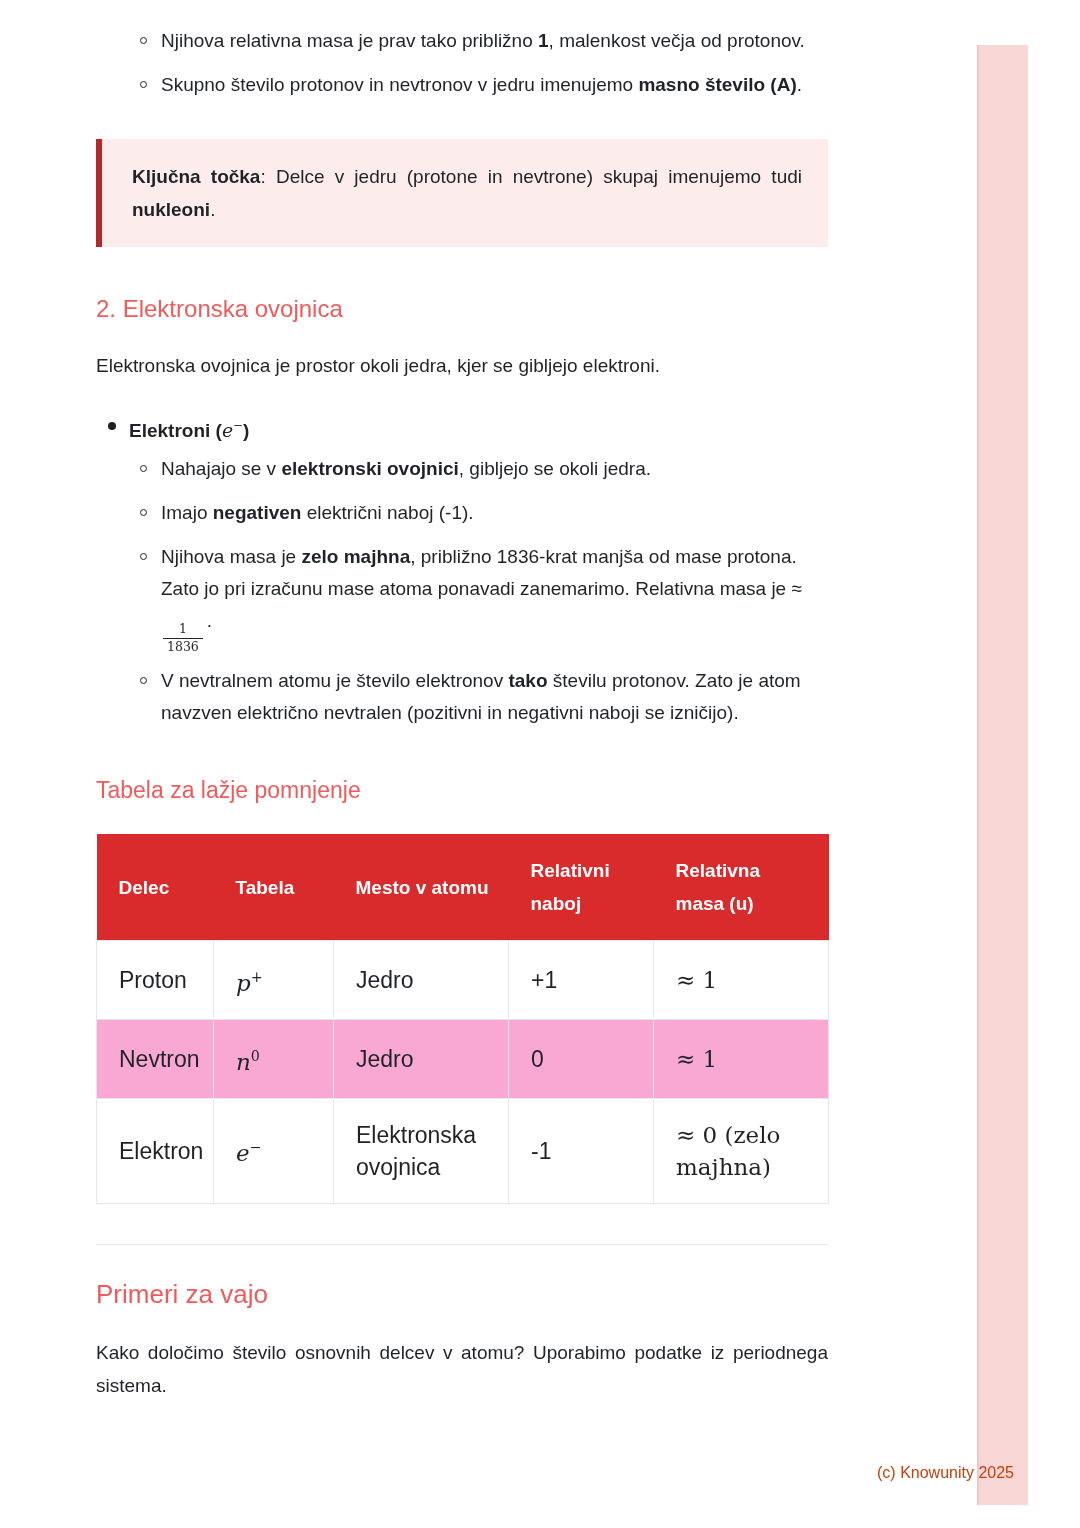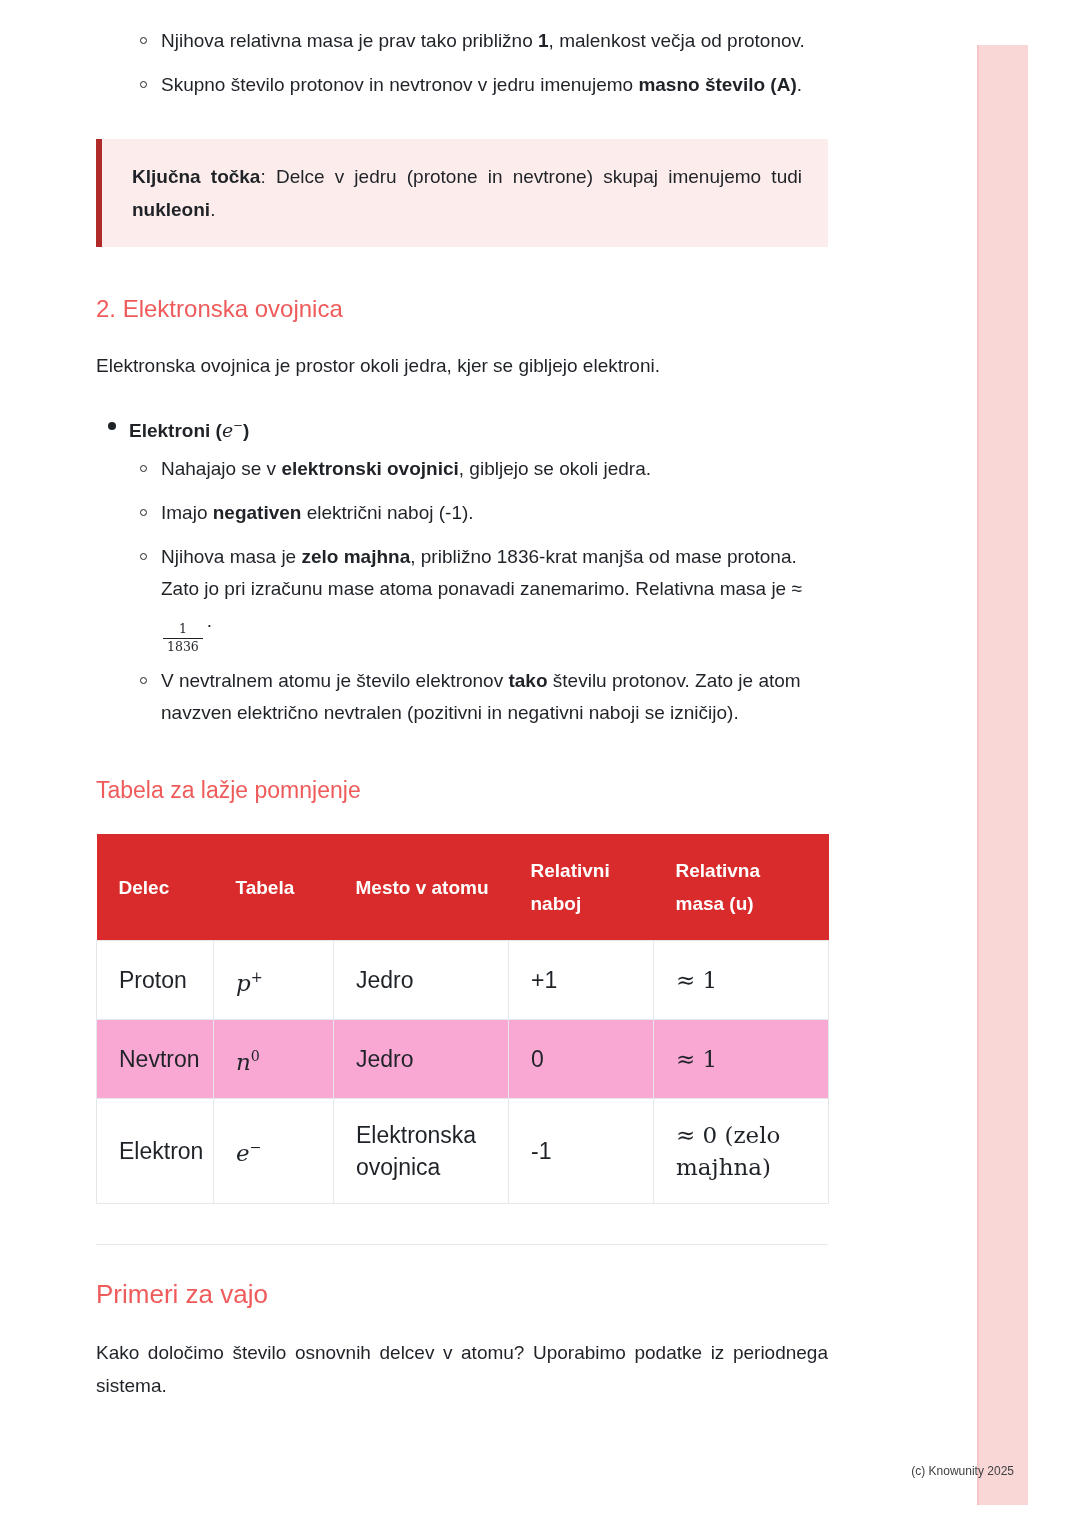--- a/index.html
+++ b/index.html
@@ -9,21 +9,21 @@
     --callout-border:#b02a2a;
     --text:#1f2328;
     --border-gray:#e5e7eb;
     --strip-pink:#f9d7d7;
   }
   *{margin:0;padding:0;box-sizing:border-box;}
   html,body{background:#ffffff;}
   body{font-family:"Liberation Sans","DejaVu Sans",sans-serif;color:var(--text);}
   .page{position:relative;width:1080px;height:1528px;background:#fff;overflow:hidden;}
   .side-strip{position:absolute;left:977px;top:45px;width:51px;height:1460px;background:var(--strip-pink);border-left:2px solid #f6c6c6;z-index:1;}
-  .footer{position:absolute;top:1464px;right:66px;font-size:12px;color:#404040;z-index:2;}
+  .footer{position:absolute;top:1464px;right:66px;font-size:16px;color:#c2410c;z-index:2;}
   .content{position:absolute;left:96px;top:0;width:732px;padding-top:25px;z-index:2;}
 
   .blist{list-style:none;}
   .indent1{margin-left:44px;}
   .indent2{margin-left:44px;margin-top:6px;}
   .bitem{position:relative;padding-left:21px;margin-bottom:12px;font-size:19px;line-height:32px;}
   .bitem .marker{position:absolute;left:0;top:12px;width:7px;height:7px;border-radius:50%;}
   .marker.hollow{border:1.6px solid var(--text);}
   .marker.solid{background:var(--text);width:8px;height:8px;}
   .lvl1{margin-left:12px;margin-top:28px;margin-bottom:4px;}

